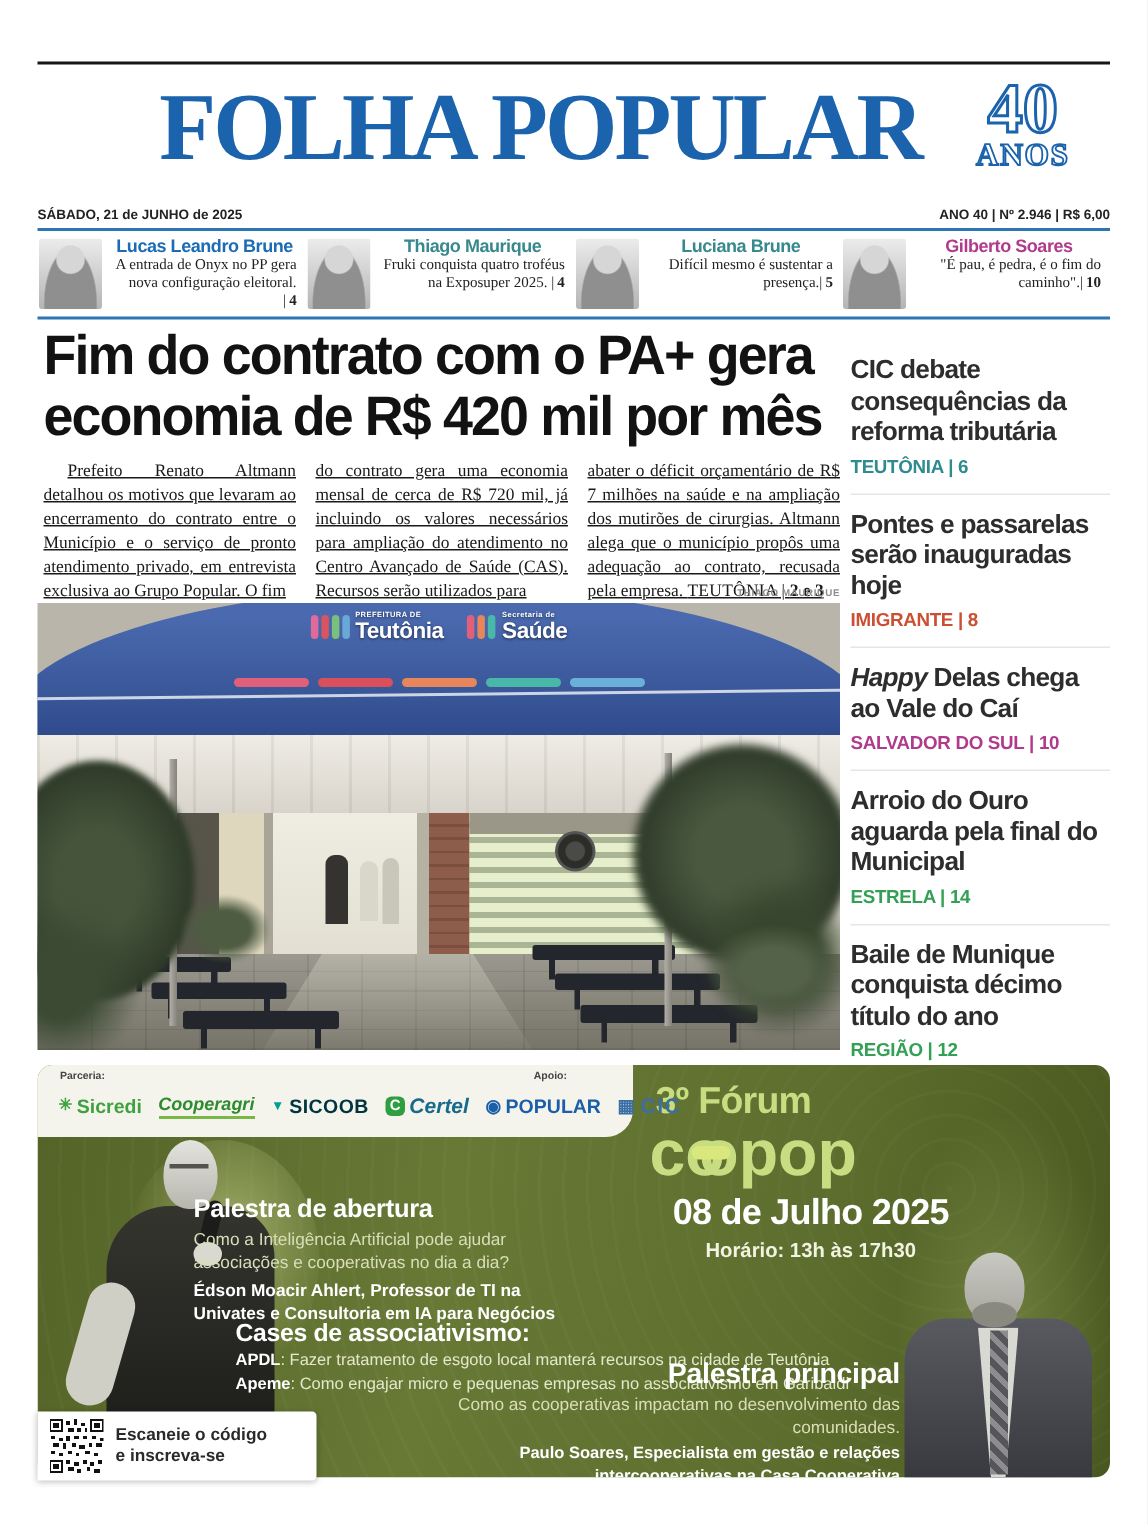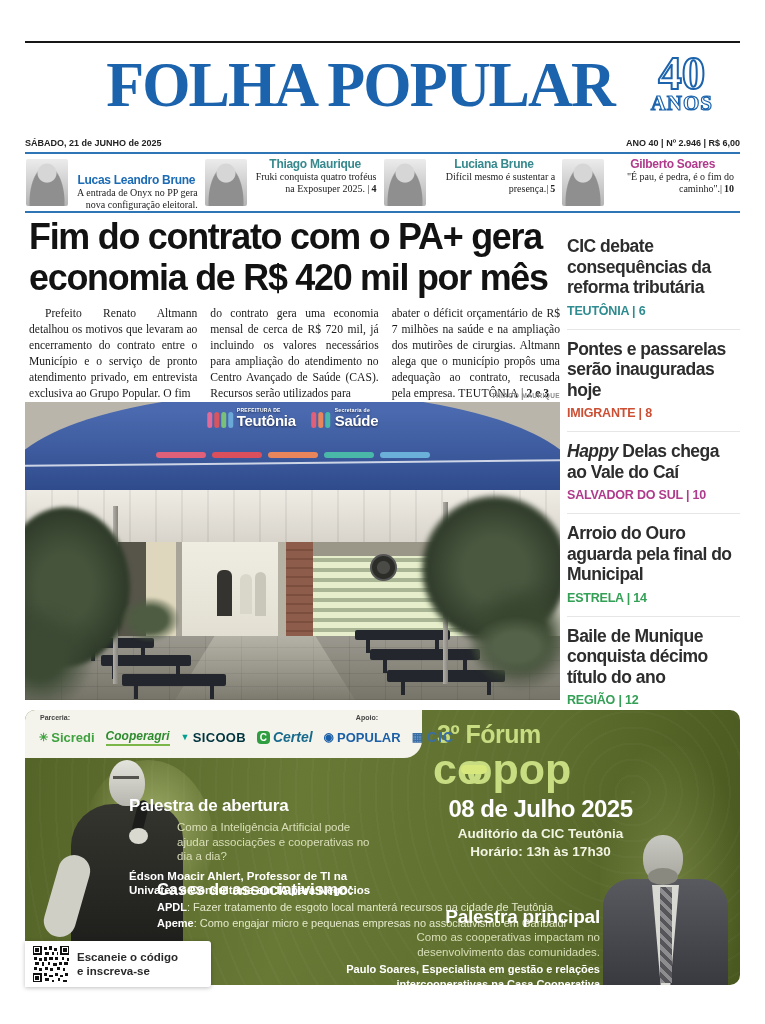--- a/index.html
+++ b/index.html
@@ -31,35 +31,35 @@
   .col-text{flex:1;text-align:right;}
   .col-name{font-weight:bold;font-size:12px;letter-spacing:-.3px;text-align:center;line-height:14px;}
   .col-blurb{font-family:"Liberation Serif",serif;font-size:10px;line-height:12px;color:#222;}
   .col-blurb b{margin-left:2px;}
 
   
   .headline{position:absolute;left:29px;top:216px;width:555px;
       font-weight:bold;font-size:37px;line-height:41px;letter-spacing:-1.3px;color:#121212;
       transform:scaleX(.97);transform-origin:left top;}
   .bodycols{position:absolute;left:29px;top:306px;width:531px;display:flex;gap:13px;
-      font-family:"Liberation Serif",serif;font-size:11.6px;line-height:15.9px;text-align:justify;color:#191919;}
+      font-family:"Liberation Serif",serif;font-size:11.6px;line-height:15.9px;text-align:justify;color:#191919;text-decoration:underline;}
   .bcol{flex:1;}
   .bcol.first{text-indent:16px;}
   .story-tag{letter-spacing:.2px;}
   .photo-credit{position:absolute;left:420px;top:392px;width:140px;text-align:right;
       font-size:6.5px;color:#8d8d8d;letter-spacing:.4px;font-weight:bold;}
 
   
   .photo{position:absolute;left:25px;top:402px;width:535px;height:298px;overflow:hidden;background:#b9b5ab;}
   .ph-canopy{position:absolute;top:-10px;left:-22px;right:-22px;height:98px;
       background:linear-gradient(#4a69ae 20%,#3a579a 70%,#2f4b8c);
       border-radius:50% 50% 6px 6px / 95% 95% 0 0;}
   .ph-seam{position:absolute;left:0;right:0;bottom:26px;height:2px;background:rgba(255,255,255,.75);transform:rotate(-.6deg);}
   .ph-logos{position:absolute;top:16px;left:50%;transform:translateX(-50%);display:flex;gap:16px;align-items:center;white-space:nowrap;}
-  .ph-logo{display:flex;gap:4px;}
+  .ph-logo{display:flex;gap:4px;align-items:center;}
   .ph-bars{display:flex;gap:2px;align-items:flex-end;}
   .ph-bars i{display:block;width:5px;height:16px;border-radius:3px;}
   .ph-logo-txt{color:#fff;text-shadow:0 1px 2px rgba(0,0,0,.55);line-height:1;text-align:left;}
   .ph-logo-txt .sm{display:block;font-size:5px;font-weight:bold;letter-spacing:.3px;}
   .ph-logo-txt .lg{display:block;font-size:15px;font-weight:bold;letter-spacing:-.3px;}
   .ph-pills{position:absolute;top:60px;left:50%;transform:translateX(-50%);display:flex;gap:6px;}
   .ph-pills i{display:block;width:50px;height:6px;border-radius:3px;}
   .ph-underroof{position:absolute;top:86px;left:0;right:0;height:56px;
       background:
         repeating-linear-gradient(90deg,rgba(0,0,0,.06) 0 2px,rgba(0,0,0,0) 2px 26px),
@@ -160,21 +160,21 @@
       background:linear-gradient(#e4e4de,#b6b6ae);}
   .spk-glass{position:absolute;left:66px;top:22px;width:26px;height:3px;background:#55534e;}
   .spk-body{position:absolute;left:24px;top:50px;width:112px;height:150px;border-radius:42px 34px 0 0;
       background:linear-gradient(#35352f,#1d1d1b);}
   .spk-arm{position:absolute;left:4px;top:100px;width:32px;height:84px;border-radius:16px;background:#cfcfc6;transform:rotate(16deg);}
   .spk-mic{position:absolute;left:88px;top:46px;width:11px;height:34px;border-radius:6px;background:#1c1c1a;transform:rotate(14deg);}
   .spk-hand{position:absolute;left:82px;top:74px;width:19px;height:16px;border-radius:50%;background:#d9d9d0;}
 
   .ad-opening{position:absolute;left:104px;top:86px;width:250px;}
   .ad-sec-title{font-size:17px;font-weight:bold;color:#fff;letter-spacing:-.2px;}
-  .ad-desc{font-size:11.5px;color:#d9deb8;line-height:14.5px;margin-top:4px;margin-left:48px;}
+  .ad-desc{font-size:11.5px;color:#d9deb8;line-height:14.5px;margin-top:4px;}
   .ad-speaker{font-size:11.5px;font-weight:bold;color:#fff;line-height:14.5px;margin-top:5px;}
 
   .ad-cases{position:absolute;left:132px;top:170px;width:490px;}
   .ad-case{font-size:11px;color:#e4e8ca;line-height:13.5px;margin-top:2px;}
   .ad-case b{color:#fff;}
 
   .ad-main{position:absolute;left:280px;top:196px;width:295px;text-align:right;}
   .ad-main .ad-sec-title{font-size:19px;}
   .ad-main .ad-desc{margin-top:2px;}
   .ad-main .ad-speaker{margin-top:3px;font-size:11px;}
@@ -212,21 +212,21 @@
 
   <div class="date-row">
     <span>SÁBADO, 21 de JUNHO de 2025</span>
     <span class="right">ANO 40 | Nº 2.946 | R$ 6,00</span>
   </div>
 
   <div class="colstrip">
     <div class="col-cell">
       <div class="col-photo"></div>
       <div class="col-text">
-        <div class="col-name" style="color: rgb(28, 107, 181); margin-top: 16px;">Lucas Leandro Brune</div>
+        <div class="col-name" style="color: rgb(28, 107, 181);">Lucas Leandro Brune</div>
         <div class="col-blurb"><span>A entrada de Onyx no PP gera nova configuração eleitoral. |</span><b>4</b></div>
       </div>
     </div>
     <div class="col-cell">
       <div class="col-photo"></div>
       <div class="col-text">
         <div class="col-name" style="color: rgb(55, 137, 141);">Thiago Maurique</div>
         <div class="col-blurb"><span>Fruki conquista quatro troféus na Exposuper 2025. |</span><b>4</b></div>
       </div>
     </div>
@@ -367,21 +367,20 @@
         <div class="suit-body"></div>
         <div class="suit-shirt"></div>
         <div class="suit-tie"></div>
         <div class="suit-head"></div>
       </div>
 
       <div class="ad-forum">
         <div class="forum-pre">3º Fórum</div>
         <div class="coopop"><span>co</span><span class="dash"></span><span>opop</span></div>
         <div class="ad-date">08 de Julho 2025</div>
-        <div class="ad-venue">Auditório da CIC Teutônia</div>
         <div class="ad-time">Horário: 13h às 17h30</div>
       </div>
 
       <div class="ad-opening">
         <div class="ad-sec-title">Palestra de abertura</div>
         <div class="ad-desc">Como a Inteligência Artificial pode ajudar associações e cooperativas no dia a dia?</div>
         <div class="ad-speaker">Édson Moacir Ahlert, Professor de TI na Univates e Consultoria em IA para Negócios</div>
       </div>
 
       <div class="ad-cases">

